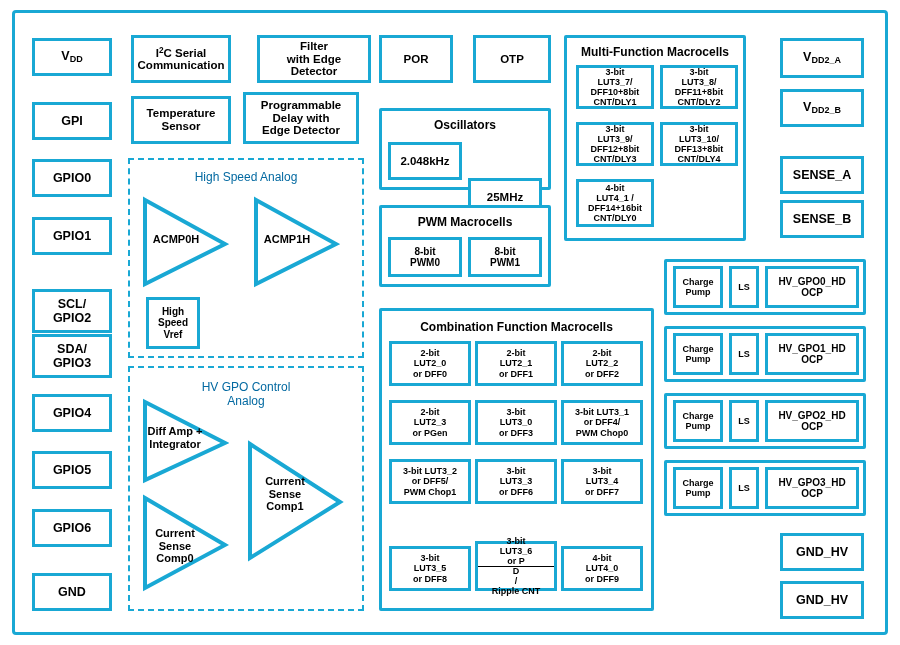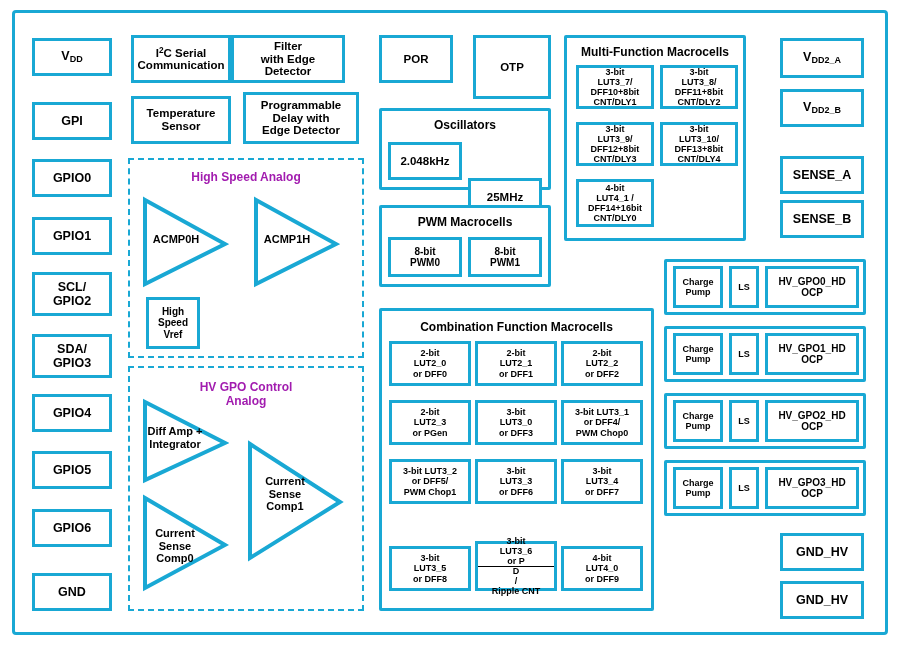--- a/index.html
+++ b/index.html
@@ -29,21 +29,21 @@
     border:3px solid #19a8d4;background:#ffffff;border-radius:2px;
   }
   .group-title{
     position:absolute;width:100%;text-align:center;font-weight:bold;font-size:12px;color:#000;
   }
   .dashed{
     position:absolute;box-sizing:border-box;
     border:2px dashed #19a8d4;background:#ffffff;
   }
   .dashed-title{
-    position:absolute;width:100%;text-align:center;font-weight:bold;font-size:12px;color:#a21caf;
+    position:absolute;width:100%;text-align:center;font-weight:normal;font-size:12px;color:#0369a1;
   }
 
   .tri{position:absolute;}
   .tri svg{display:block;}
   .tri-label{
     position:absolute;font-weight:bold;font-size:11px;text-align:center;color:#000;line-height:1.15;
   }
 
   sub{font-size:0.72em;vertical-align:-0.25em;}
   sup{font-size:0.72em;vertical-align:0.45em;}
@@ -60,21 +60,21 @@
     </div>
   <div class="box pin" style="left:32px;top:102px;width:80px;height:38px;">
       <span>GPI</span>
     </div>
   <div class="box pin" style="left:32px;top:159px;width:80px;height:38px;">
       <span>GPIO0</span>
     </div>
   <div class="box pin" style="left:32px;top:217px;width:80px;height:38px;">
       <span>GPIO1</span>
     </div>
-  <div class="box pin" style="left:32px;top:272px;width:80px;height:44px;">
+  <div class="box pin" style="left:32px;top:289px;width:80px;height:44px;">
       <span>SCL/<br>GPIO2</span>
     </div>
   <div class="box pin" style="left:32px;top:334px;width:80px;height:44px;">
       <span>SDA/<br>GPIO3</span>
     </div>
   <div class="box pin" style="left:32px;top:394px;width:80px;height:38px;">
       <span>GPIO4</span>
     </div>
   <div class="box pin" style="left:32px;top:451px;width:80px;height:38px;">
       <span>GPIO5</span>
@@ -82,27 +82,27 @@
   <div class="box pin" style="left:32px;top:509px;width:80px;height:38px;">
       <span>GPIO6</span>
     </div>
   <div class="box pin" style="left:32px;top:573px;width:80px;height:38px;">
       <span>GND</span>
     </div>
 
   <div class="box lbl" style="left:131px;top:35px;width:100px;height:48px;">
       <span>I<sup>2</sup>C Serial<br>Communication</span>
     </div>
-  <div class="box lbl" style="left:231px;top:35px;width:114px;height:48px;">
+  <div class="box lbl" style="left:257px;top:35px;width:114px;height:48px;">
       <span>Filter<br>with Edge<br>Detector</span>
     </div>
   <div class="box lbl" style="left:379px;top:35px;width:74px;height:48px;">
       <span>POR</span>
     </div>
-  <div class="box lbl" style="left:473px;top:35px;width:78px;height:64px;">
+  <div class="box lbl" style="left:473px;top:35px;width:78px;height:48px;">
       <span>OTP</span>
     </div>
 
   <div class="box lbl" style="left:131px;top:96px;width:100px;height:48px;">
       <span>Temperature<br>Sensor</span>
     </div>
   <div class="box lbl" style="left:243px;top:92px;width:116px;height:52px;">
       <span>Programmable<br>Delay with<br>Edge Detector</span>
     </div>
 

